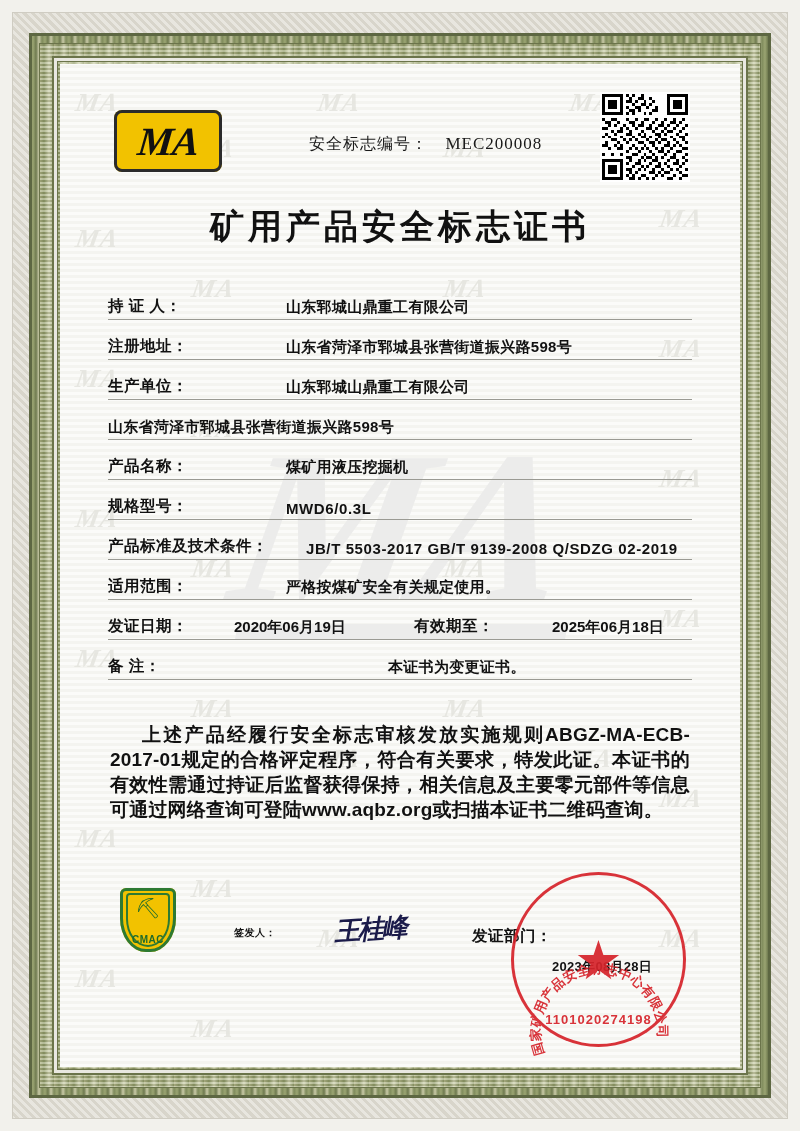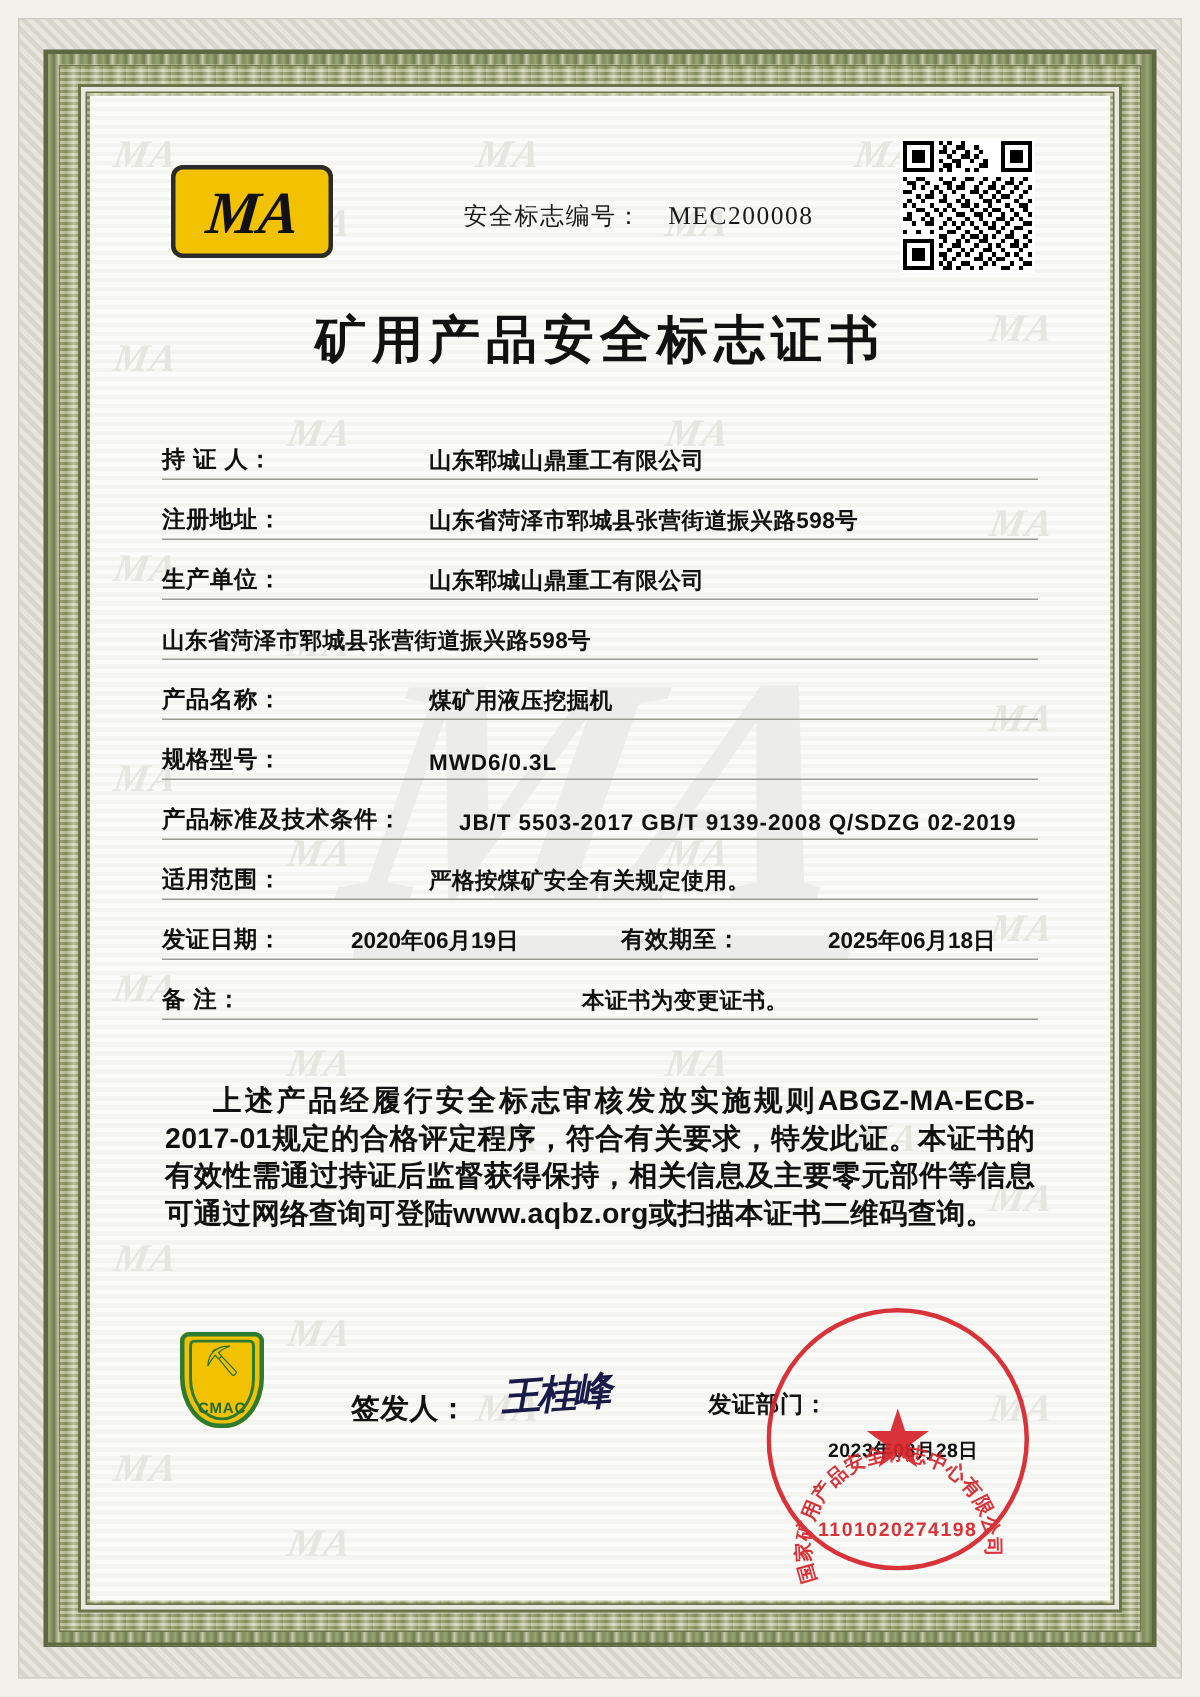--- a/index.html
+++ b/index.html
@@ -328,21 +328,21 @@
     font-size: 10px;
     font-weight: bold;
     color: #1f6b2a;
     letter-spacing: .5px;
   }
 
   .sig-line {
     position: absolute;
     left: 130px;
     top: 46px;
-    font-size: 19px;
+    font-size: 10px;
     font-weight: bold;
     color: #111;
     letter-spacing: .5px;
   }
   .sig-name {
     position: absolute;
     left: 230px;
     top: 32px;
     font-family: "Liberation Serif", serif;
     font-size: 26px;

